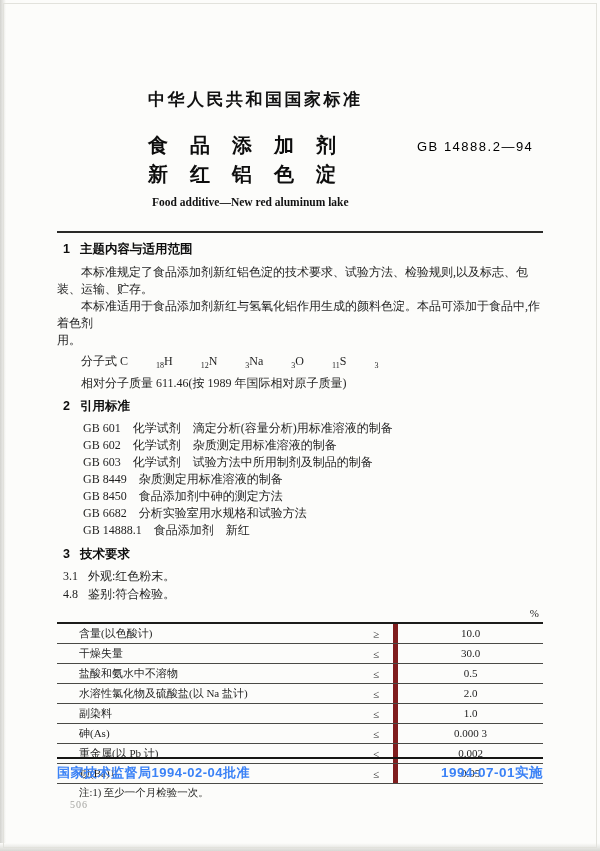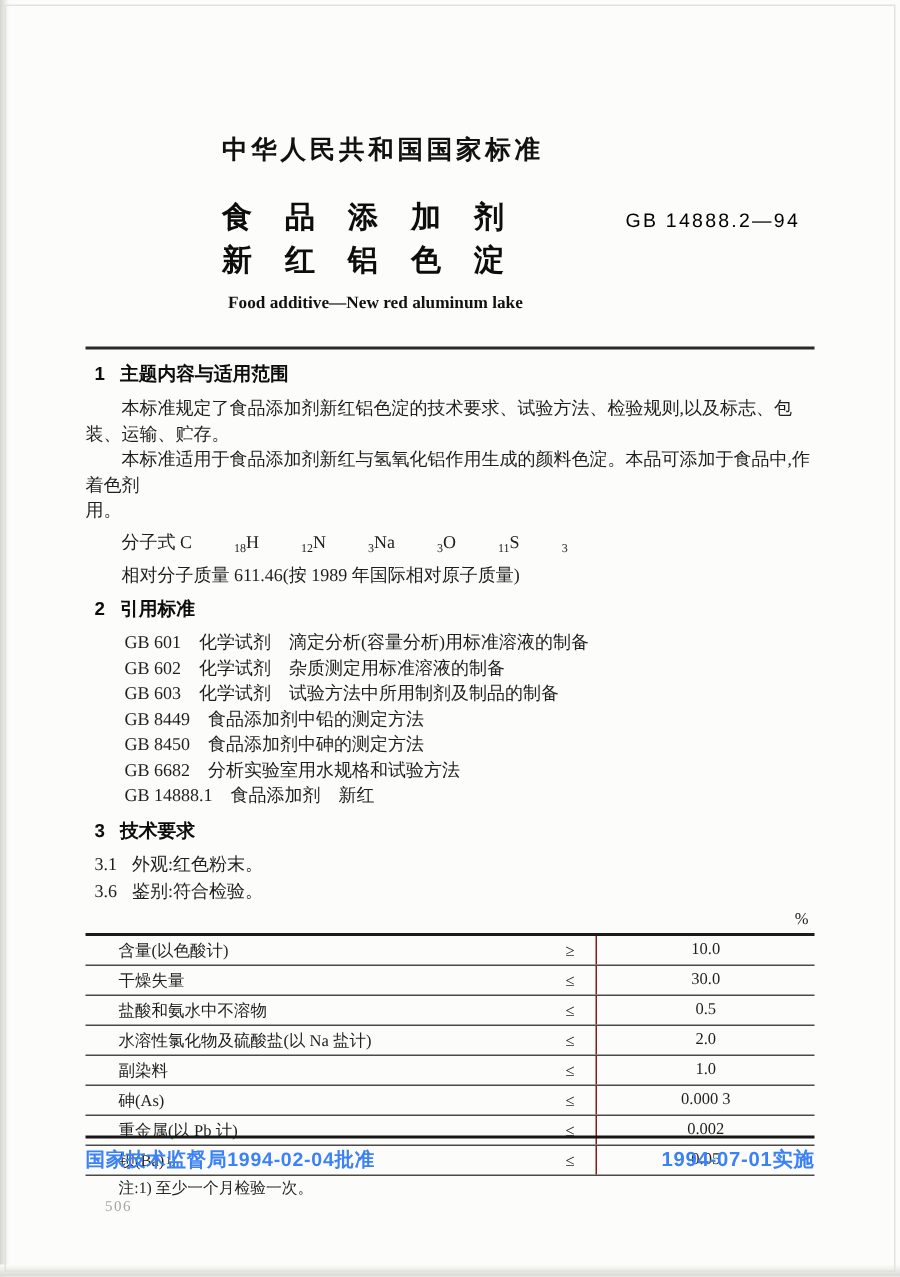--- a/index.html
+++ b/index.html
@@ -51,21 +51,21 @@
   .spec-table{border-top:2.5px solid #1c1c1a;margin-top:1px;}
   .t-header{display:flex;border-bottom:1px solid #4a4a46;}
   .t-h-item{flex:1;text-align:center;font-size:11.5px;line-height:21px;
     letter-spacing:70px;text-indent:70px;font-weight:bold;color:#161616;}
   .t-h-spec{width:145px;border-left:1px solid #4a4a46;text-align:center;font-size:11.5px;
     line-height:21px;letter-spacing:24px;text-indent:24px;font-weight:bold;color:#161616;}
   .t-row{display:flex;border-bottom:1px solid #4a4a46;height:19px;}
   .t-item{flex:1;display:flex;align-items:center;padding-left:22px;font-size:11px;}
   .t-item sup{font-size:7.5px;margin-left:1px;}
   .t-rel{margin-left:auto;margin-right:14px;font-size:11px;}
-  .t-val{width:145px;border-left:1px solid #7f1d1d;text-align:center;line-height:19px;font-size:11px;}
+  .t-val{width:145px;border-left:5px solid #7f1d1d;text-align:center;line-height:19px;font-size:11px;}
   .t-note{height:17px;line-height:17px;padding-left:22px;font-size:10.5px;color:#262624;}
 
   
   .footer{position:absolute;left:57px;top:757px;width:486px;
     border-top:2.5px solid #161614;padding-top:5px;
     display:flex;justify-content:space-between;align-items:baseline;
     font-weight:bold;color:#3b82f6;}
   .footer-approve{font-size:13px;letter-spacing:0.5px;}
   .footer-implement{font-size:13.5px;letter-spacing:0.5px;}
   .page-number{position:absolute;left:70px;top:799px;font-size:10px;color:#a4a4a0;letter-spacing:1px;}
@@ -108,33 +108,33 @@
   <div class="mw-line">相对分子质量 611.46(按 1989 年国际相对原子质量)</div>
 
   <div class="sec-heading h2 sans">
     <span class="sec-num">2</span><span>引用标准</span>
   </div>
 
   <div id="ref-list">
       <div class="ref-line"><span class="ref-code">GB 601</span><span class="ref-title">化学试剂　滴定分析(容量分析)用标准溶液的制备</span></div>
       <div class="ref-line"><span class="ref-code">GB 602</span><span class="ref-title">化学试剂　杂质测定用标准溶液的制备</span></div>
       <div class="ref-line"><span class="ref-code">GB 603</span><span class="ref-title">化学试剂　试验方法中所用制剂及制品的制备</span></div>
-      <div class="ref-line"><span class="ref-code">GB 8449</span><span class="ref-title">食品添加剂中铅的测定方法</span></div>
+      <div class="ref-line"><span class="ref-code">GB 8449</span><span class="ref-title">杂质测定用标准溶液的制备</span></div>
       <div class="ref-line"><span class="ref-code">GB 8450</span><span class="ref-title">食品添加剂中砷的测定方法</span></div>
       <div class="ref-line"><span class="ref-code">GB 6682</span><span class="ref-title">分析实验室用水规格和试验方法</span></div>
       <div class="ref-line"><span class="ref-code">GB 14888.1</span><span class="ref-title">食品添加剂　新红</span></div>
     </div>
 
   <div class="sec-heading h3 sans">
     <span class="sec-num">3</span><span>技术要求</span>
   </div>
 
   <div id="clause-list">
       <div class="clause-line"><span class="clause-num">3.1</span><span class="clause-text">外观:红色粉末。</span></div>
-      <div class="clause-line"><span class="clause-num">3.6</span><span class="clause-text">鉴别:符合检验。</span></div>
+      <div class="clause-line"><span class="clause-num">4.8</span><span class="clause-text">鉴别:符合检验。</span></div>
     </div>
 
   <div class="unit-row">%</div>
 
   <div class="spec-table">
     <div id="table-rows">
         <div class="t-row">
           <div class="t-item">
             <span>含量(以色酸计)</span>
             <span class="t-rel">≥</span>

